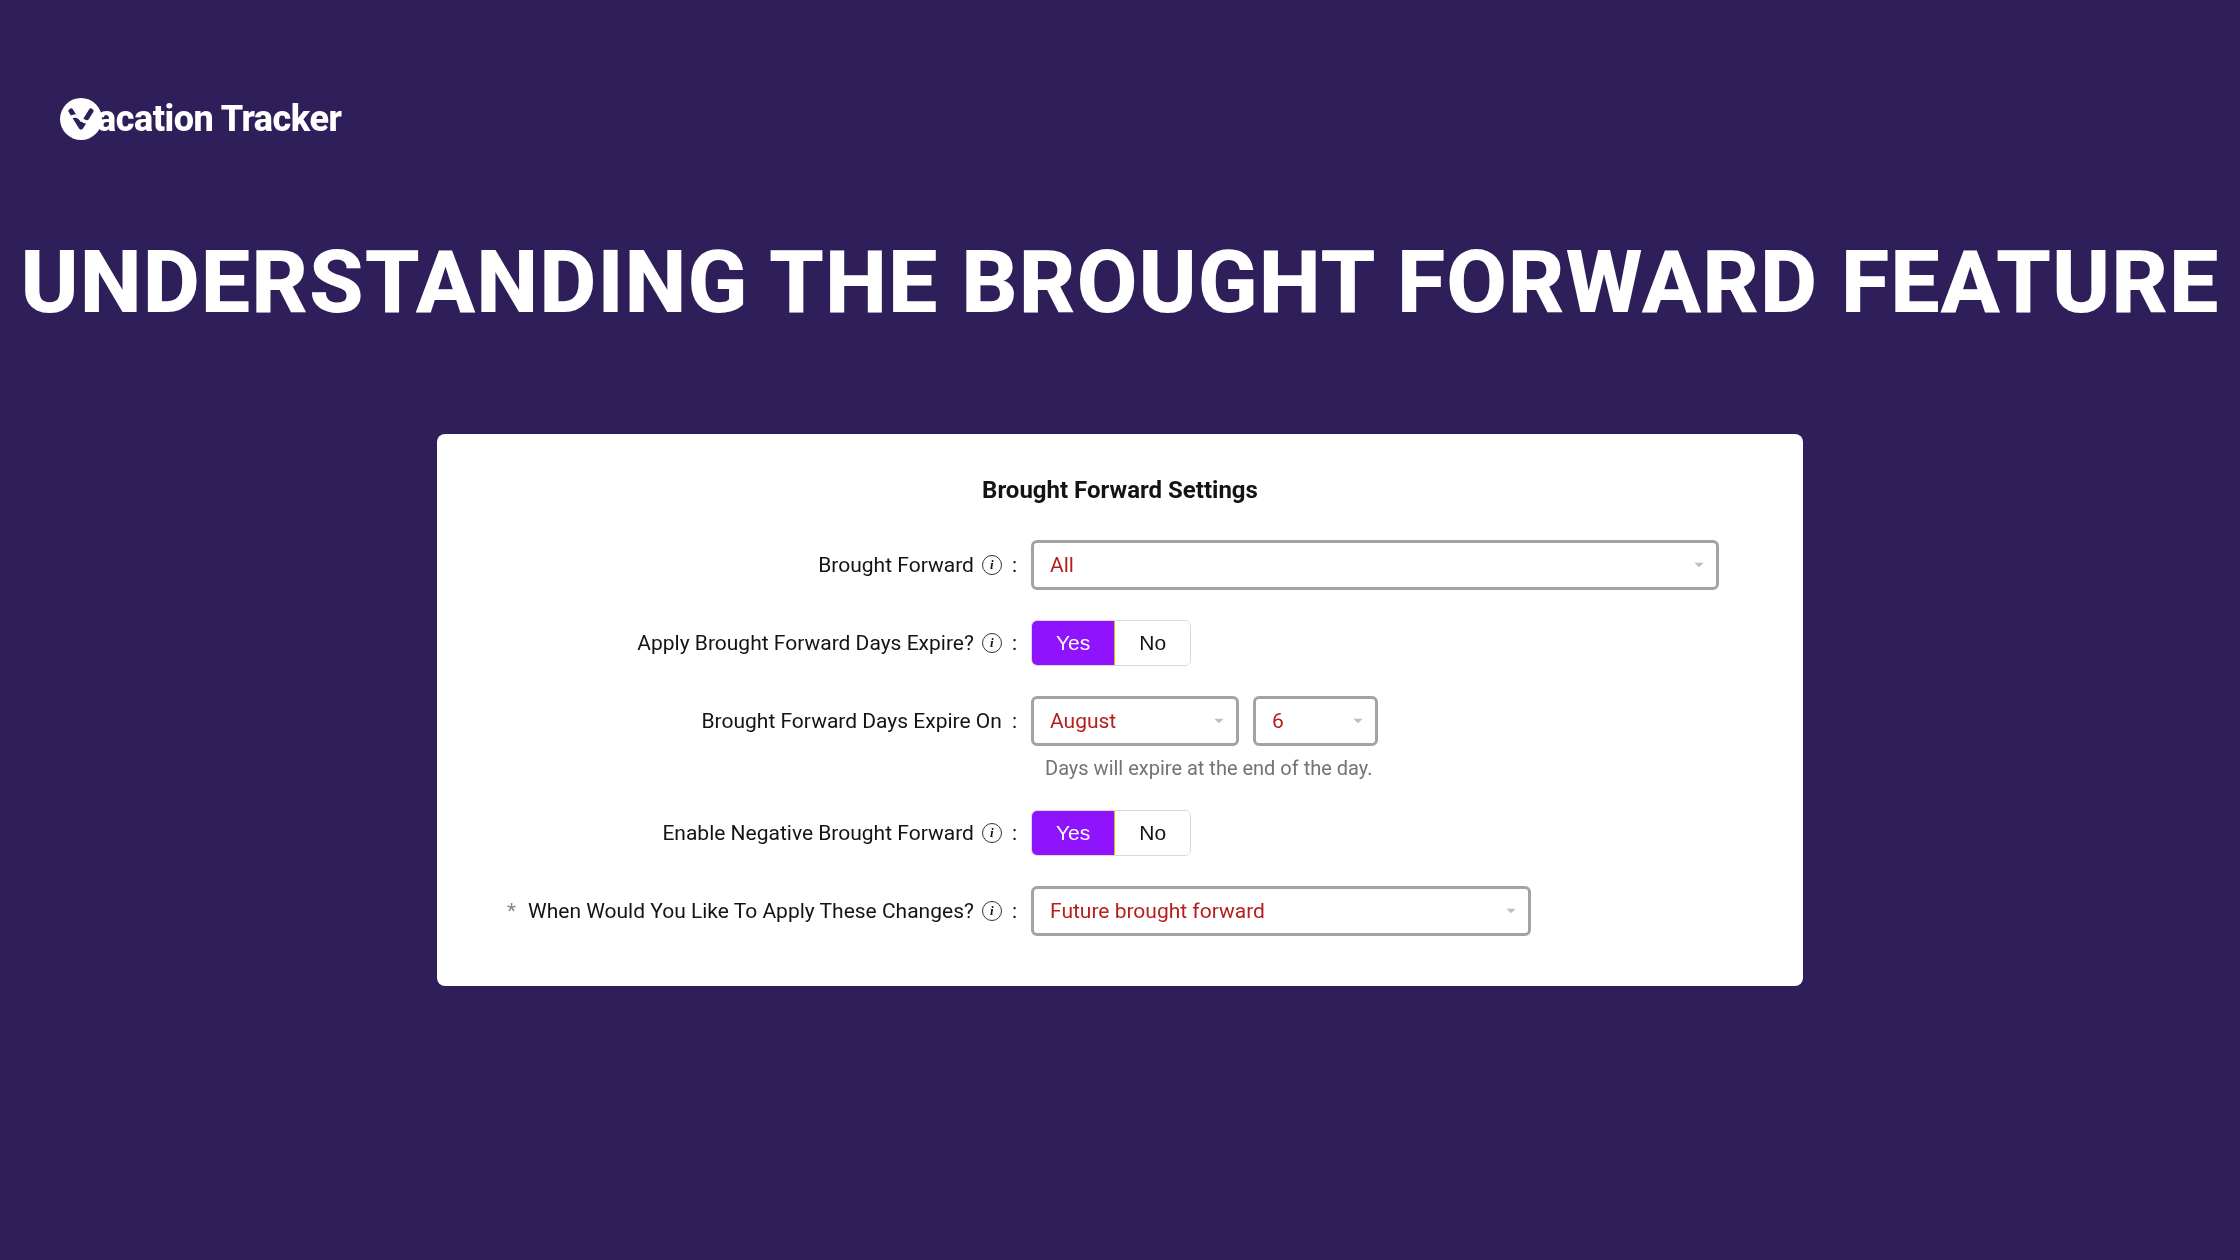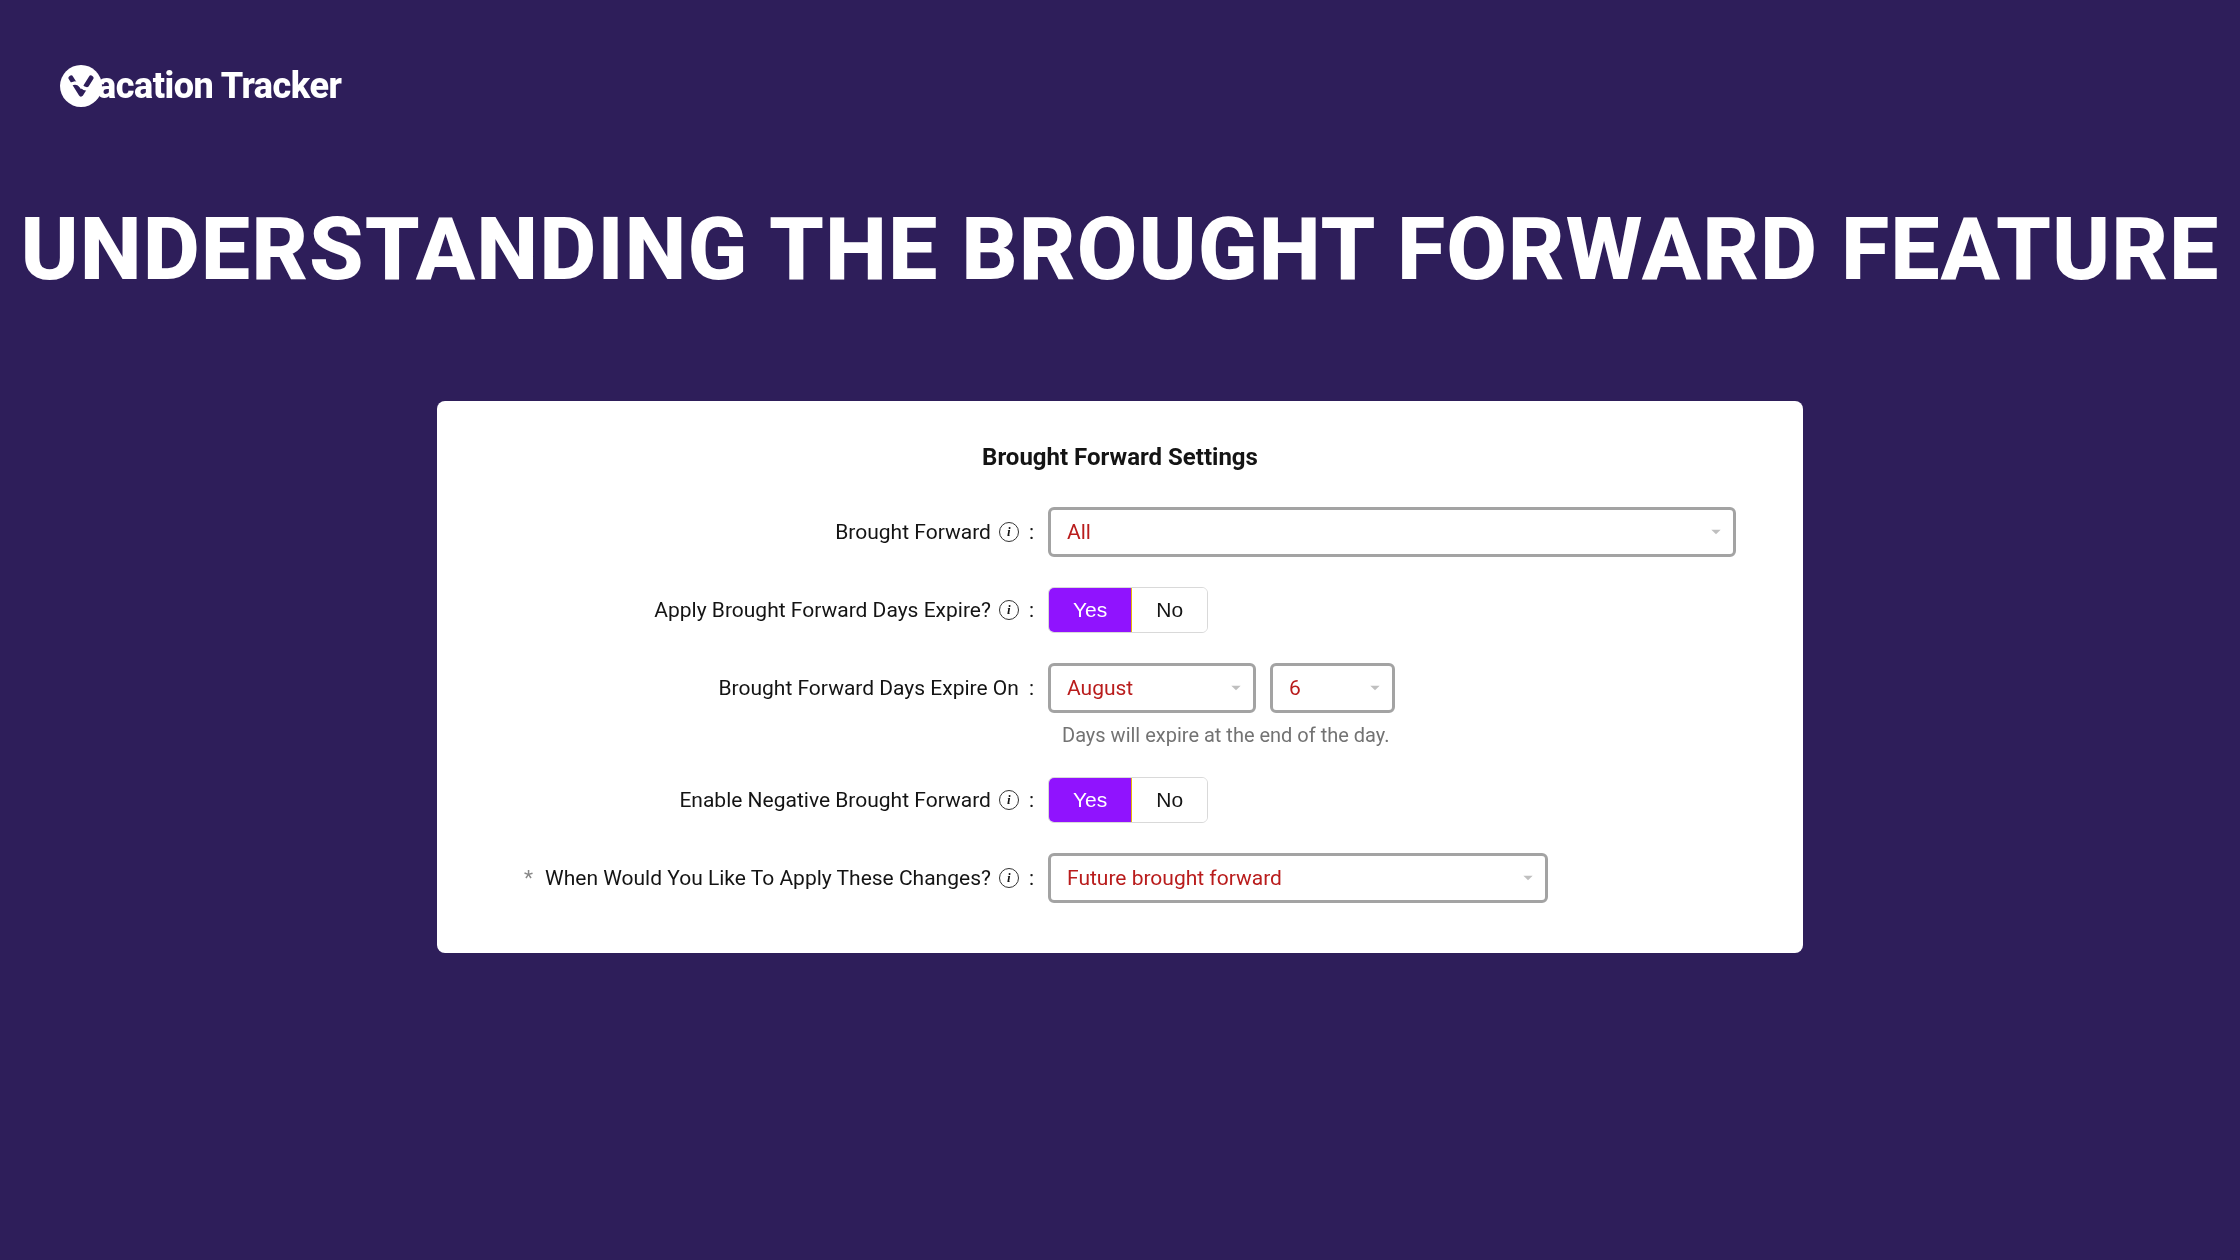--- a/index.html
+++ b/index.html
@@ -10,21 +10,21 @@
     body {
       width: 2240px;
       height: 1260px;
       background-color: #2e1e5a;
       font-family: -apple-system, BlinkMacSystemFont, 'Segoe UI', Roboto, sans-serif;
       overflow: hidden;
     }
     .logo-container {
       display: flex;
       align-items: center;
-      padding: 65px 0 0 60px;
+      padding: 98px 0 0 60px;
     }
     .logo-icon {
       width: 42px;
       height: 42px;
       background: white;
       border-radius: 50%;
       display: flex;
       align-items: center;
       justify-content: center;
       margin-right: 0;
@@ -44,21 +44,21 @@
       text-align: center;
       letter-spacing: 1px;
       line-height: 1.07;
       margin-top: 95px;
     }
     .settings-card {
       background: white;
       width: 1366px;
       margin: 105px auto 0;
       border-radius: 8px;
-      padding: 42px 65px 50px;
+      padding: 42px 48px 50px;
     }
     .card-title {
       text-align: center;
       font-size: 24px;
       font-weight: 700;
       color: #141414;
       margin-bottom: 36px;
     }
     .form-row {
       display: flex;

